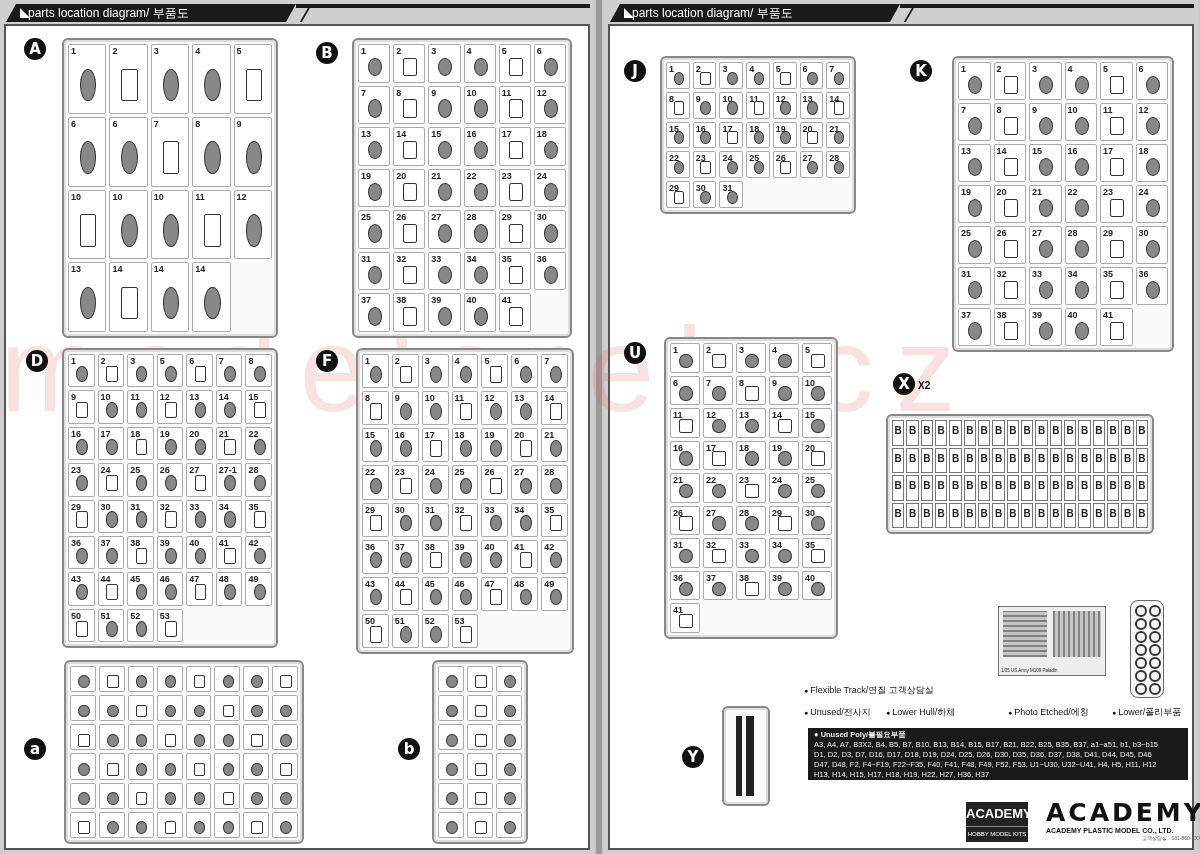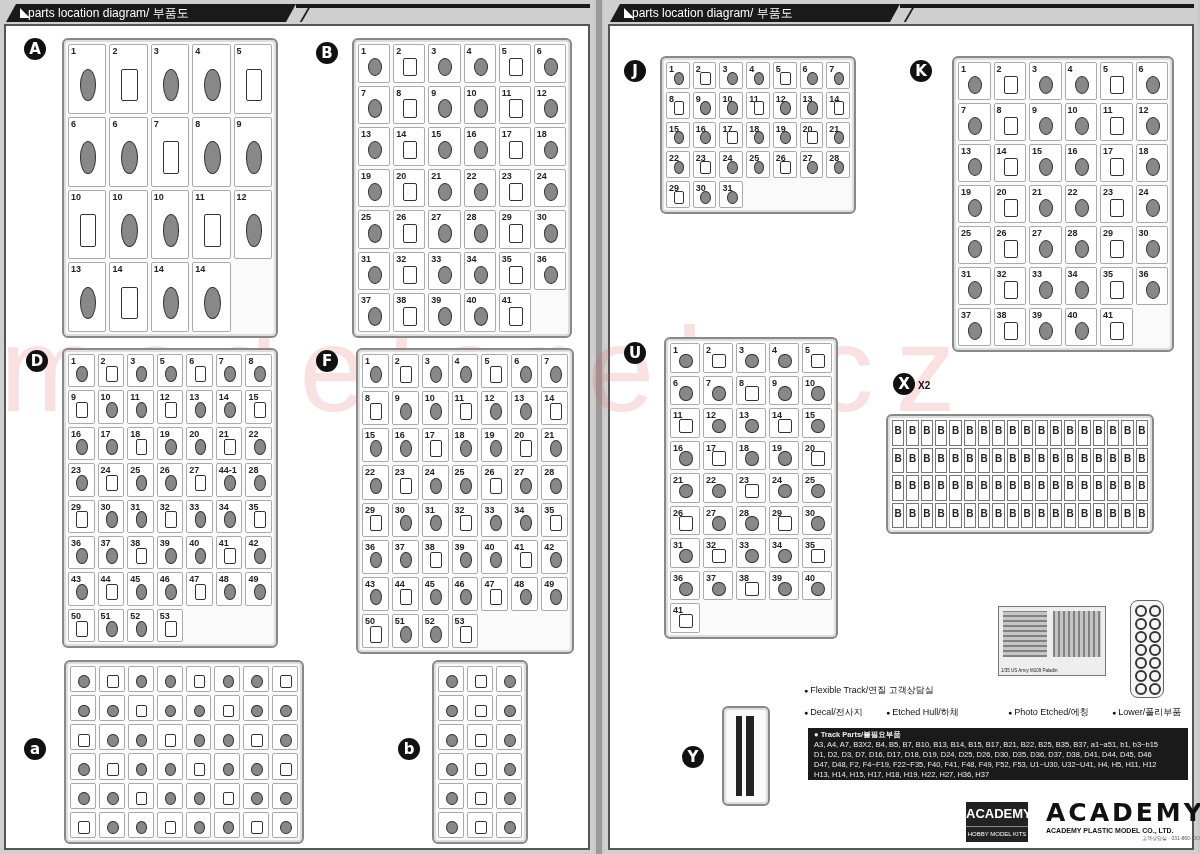--- a/index.html
+++ b/index.html
@@ -415,21 +415,21 @@
       </div>
       <div class="cell">
         <span>26</span>
         <div class="part" style="left: 30%; top: 35%; width: 40%; height: 45%;"></div>
       </div>
       <div class="cell">
         <span>27</span>
         <div class="part" style="left: 30%; top: 35%; width: 40%; height: 45%; border-radius: 2px; background: rgb(255, 255, 255);"></div>
       </div>
       <div class="cell">
-        <span>44-1</span>
+        <span>27-1</span>
         <div class="part" style="left: 30%; top: 35%; width: 40%; height: 45%;"></div>
       </div>
       <div class="cell">
         <span>28</span>
         <div class="part" style="left: 30%; top: 35%; width: 40%; height: 45%;"></div>
       </div>
       <div class="cell">
         <span>29</span>
         <div class="part" style="left: 30%; top: 35%; width: 40%; height: 45%; border-radius: 2px; background: rgb(255, 255, 255);"></div>
       </div>
@@ -1517,27 +1517,27 @@
     <div style="position: absolute; width: 8px; height: 8px; border: 2px solid rgb(51, 51, 51); border-radius: 50%; left: 18px; top: 43px;"></div>
     <div style="position: absolute; width: 8px; height: 8px; border: 2px solid rgb(51, 51, 51); border-radius: 50%; left: 4px; top: 56px;"></div>
     <div style="position: absolute; width: 8px; height: 8px; border: 2px solid rgb(51, 51, 51); border-radius: 50%; left: 18px; top: 56px;"></div>
     <div style="position: absolute; width: 8px; height: 8px; border: 2px solid rgb(51, 51, 51); border-radius: 50%; left: 4px; top: 69px;"></div>
     <div style="position: absolute; width: 8px; height: 8px; border: 2px solid rgb(51, 51, 51); border-radius: 50%; left: 18px; top: 69px;"></div>
     <div style="position: absolute; width: 8px; height: 8px; border: 2px solid rgb(51, 51, 51); border-radius: 50%; left: 4px; top: 82px;"></div>
     <div style="position: absolute; width: 8px; height: 8px; border: 2px solid rgb(51, 51, 51); border-radius: 50%; left: 18px; top: 82px;"></div>
   </div>
 
 <div class="legend" style="left:804px;top:684px">Flexible Track/연질 고객상담실</div>
-<div class="legend" style="left:804px;top:706px">Decal/전사지</div>
-<div class="legend" style="left:886px;top:706px">Etched Hull/하체</div>
+<div class="legend" style="left:804px;top:706px">Unused/전사지</div>
+<div class="legend" style="left:886px;top:706px">Lower Hull/하체</div>
 <div class="legend" style="left:1008px;top:706px">Photo Etched/에칭</div>
 <div class="legend" style="left:1112px;top:706px">Lower/폴리부품</div>
 
 <div class="unused">
-  <div class="t">● <span>Track Parts/불필요부품</span></div>
+  <div class="t">● <span>Unused Poly/불필요부품</span></div>
   <div>A3, A4, A7, B3X2, B4, B5, B7, B10, B13, B14, B15, B17, B21, B22, B25, B35, B37, a1~a51, b1, b3~b15</div>
   <div>D1, D2, D3, D7, D16, D17, D18, D19, D24, D25, D26, D30, D35, D36, D37, D38, D41, D44, D45, D46</div>
   <div>D47, D48, F2, F4~F19, F22~F35, F40, F41, F48, F49, F52, F53, U1~U30, U32~U41, H4, H5, H11, H12</div>
   <div>H13, H14, H15, H17, H18, H19, H22, H27, H36, H37</div>
 </div>
 
 <div class="logo1">
   <div class="a">ACADEMY</div>
   <div class="b">HOBBY MODEL KITS</div>
 </div>

